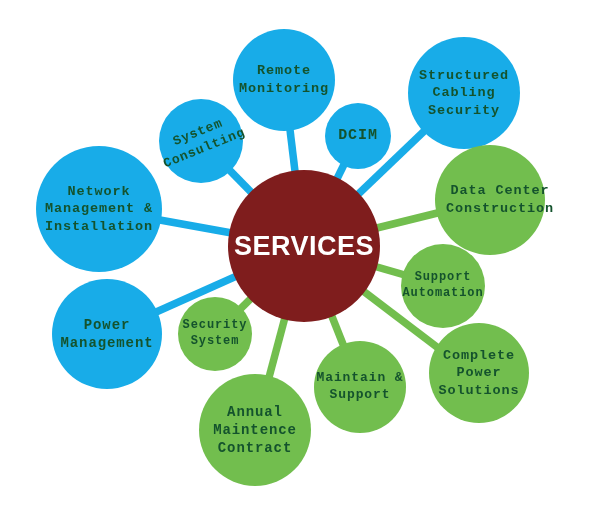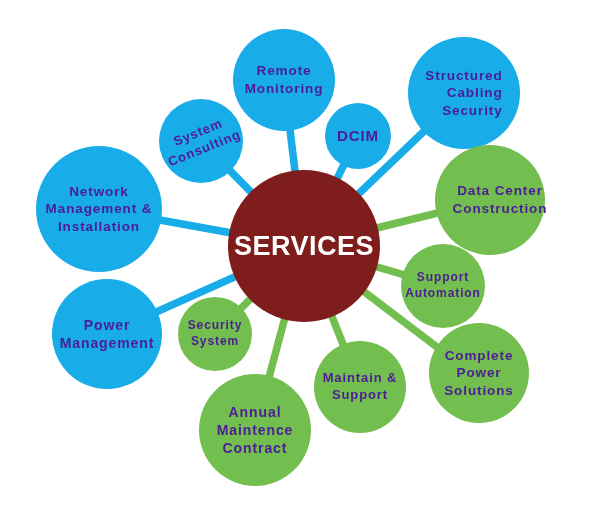--- a/index.html
+++ b/index.html
@@ -22,22 +22,23 @@
     width: 601px;
     height: 513px;
   }
   .bubble {
     position: absolute;
     border-radius: 50%;
     display: flex;
     align-items: center;
     justify-content: center;
     text-align: center;
-    color: #4c1d95;
+    color: #14532d;
     font-weight: bold;
+    font-family: Liberation Mono, monospace;
   }
   .bubble-label {
     line-height: 1.3;
     letter-spacing: 0.9px;
     white-space: nowrap;
   }
   .center-bubble {
     position: absolute;
     border-radius: 50%;
     display: flex;
@@ -76,21 +77,21 @@
         <div>Remote</div>
         <div>Monitoring</div>
       </div>
     </div>
     <div class="bubble" style="left: 325px; top: 103px; width: 66px; height: 66px; background: rgb(24, 172, 232);">
       <div class="bubble-label" style="font-size: 15px;">
         <div>DCIM</div>
       </div>
     </div>
     <div class="bubble" style="left: 408px; top: 37px; width: 112px; height: 112px; background: rgb(24, 172, 232);">
-      <div class="bubble-label" style="font-size: 13.5px; text-align: right;">
+      <div class="bubble-label" style="font-size: 13.5px;">
         <div>Structured</div>
         <div>Cabling</div>
         <div>Security</div>
       </div>
     </div>
     <div class="bubble" style="left: 435px; top: 145px; width: 110px; height: 110px; background: rgb(114, 190, 78);">
       <div class="bubble-label" style="font-size: 13.5px; margin-left: 20px;">
         <div>Data Center</div>
         <div>Construction</div>
       </div>

